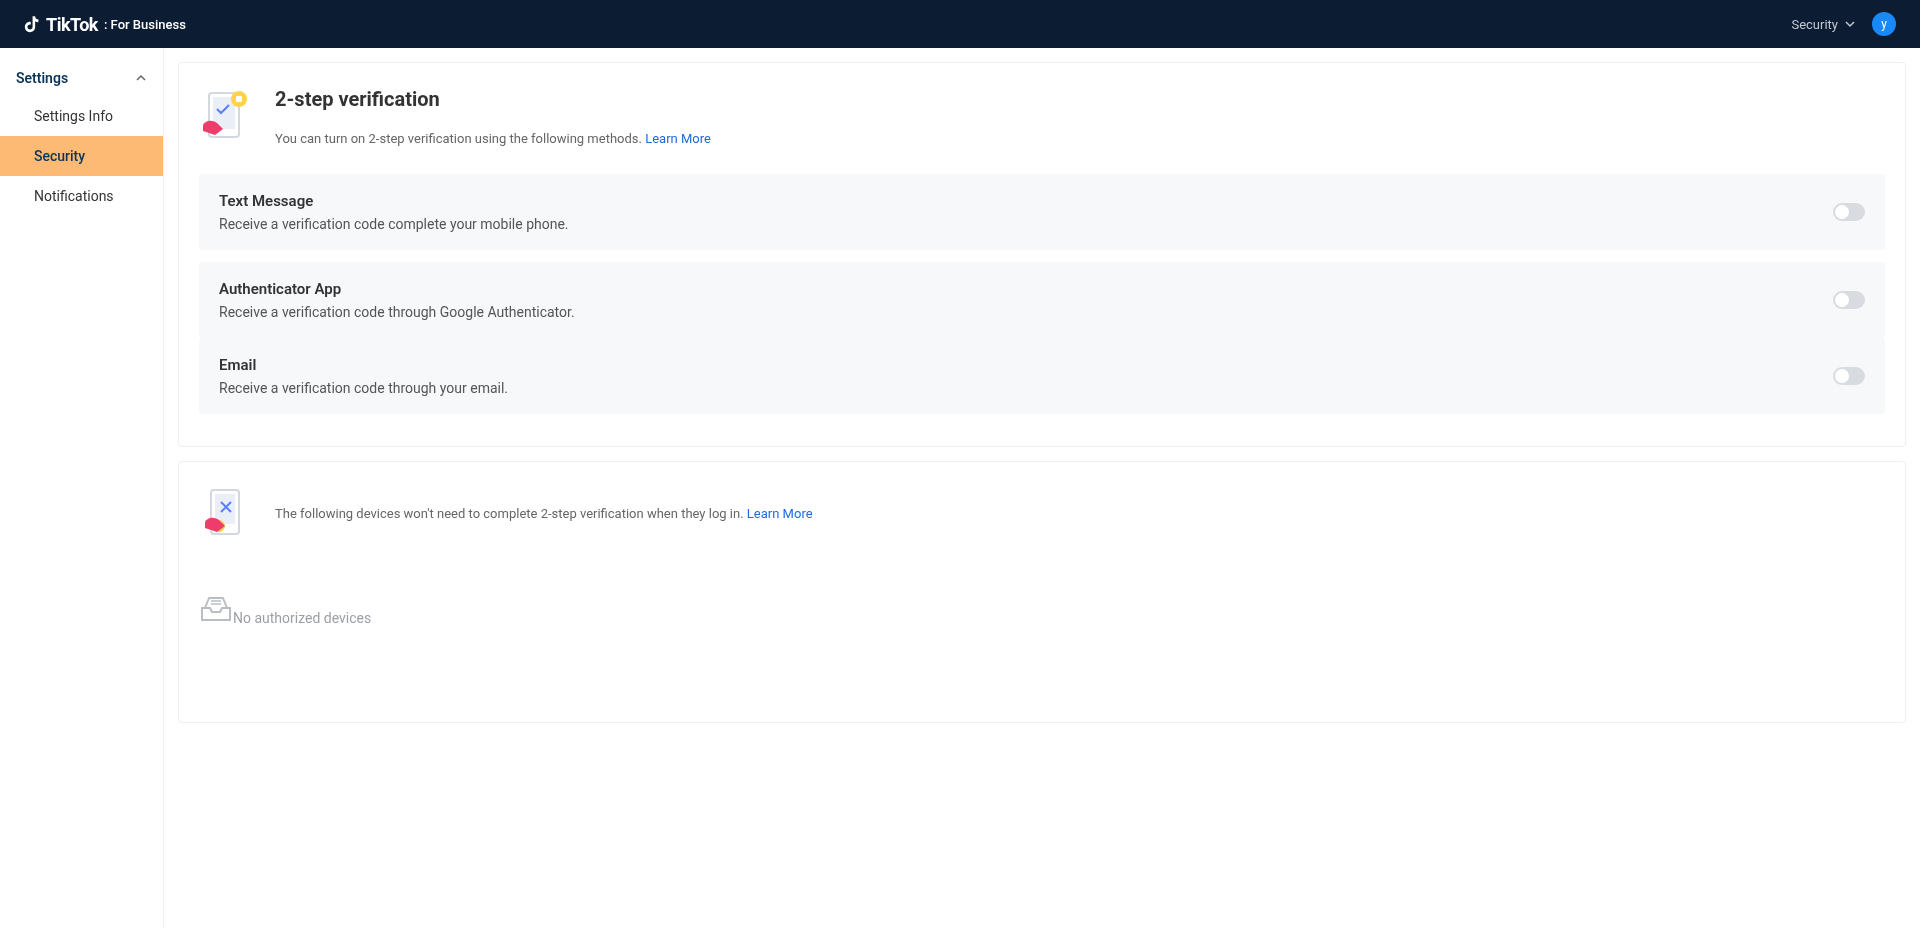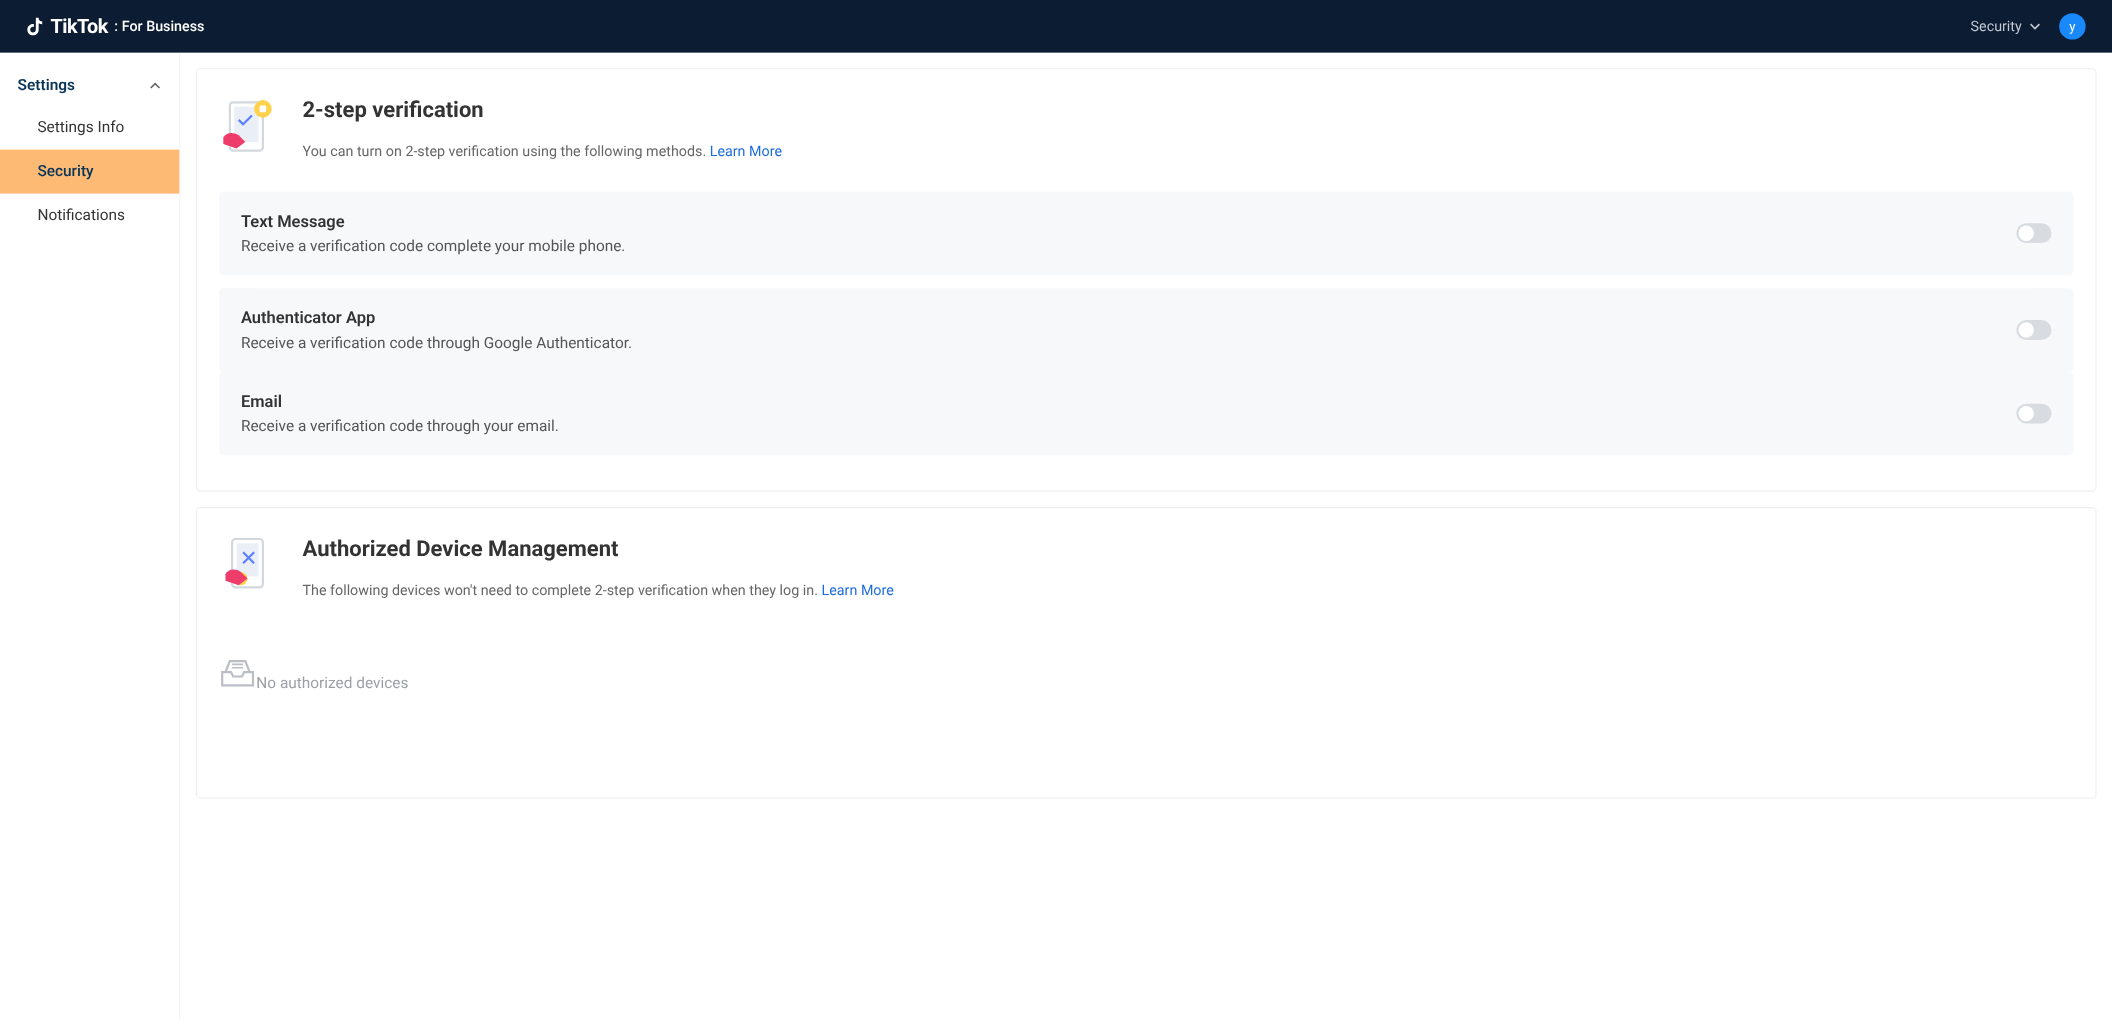--- a/index.html
+++ b/index.html
@@ -156,21 +156,20 @@
         <div class="illus">
           <svg width="56" height="56" viewBox="0 0 56 56">
             <rect x="12" y="4" width="28" height="44" rx="3" fill="#fff" stroke="#d3d8de" stroke-width="2"></rect>
             <rect x="16" y="8" width="20" height="30" fill="#e9eef7"></rect>
             <path d="M22 16l10 10M32 16l-10 10" stroke="#5b7fff" stroke-width="2"></path>
             <circle cx="20" cy="40" r="6" fill="#ffd24d"></circle>
             <path d="M6 36c2-4 8-6 14-2l6 6-8 6-12-4z" fill="#ee3d6a"></path>
           </svg>
         </div>
         <div>
-          <div class="section-title">Authorized Device Management</div>
           <div class="section-desc">
             <span>The following devices won't need to complete 2-step verification when they log in. </span><span class="link">Learn More</span>
           </div>
         </div>
       </div>
 
       <div class="empty">
         <div class="empty-icon">
           <svg width="34" height="30" viewBox="0 0 34 30" fill="none">
             <path d="M3 14h8l2 4h8l2-4h8v12H3V14z" stroke="#babec4" stroke-width="2" fill="none"></path>

